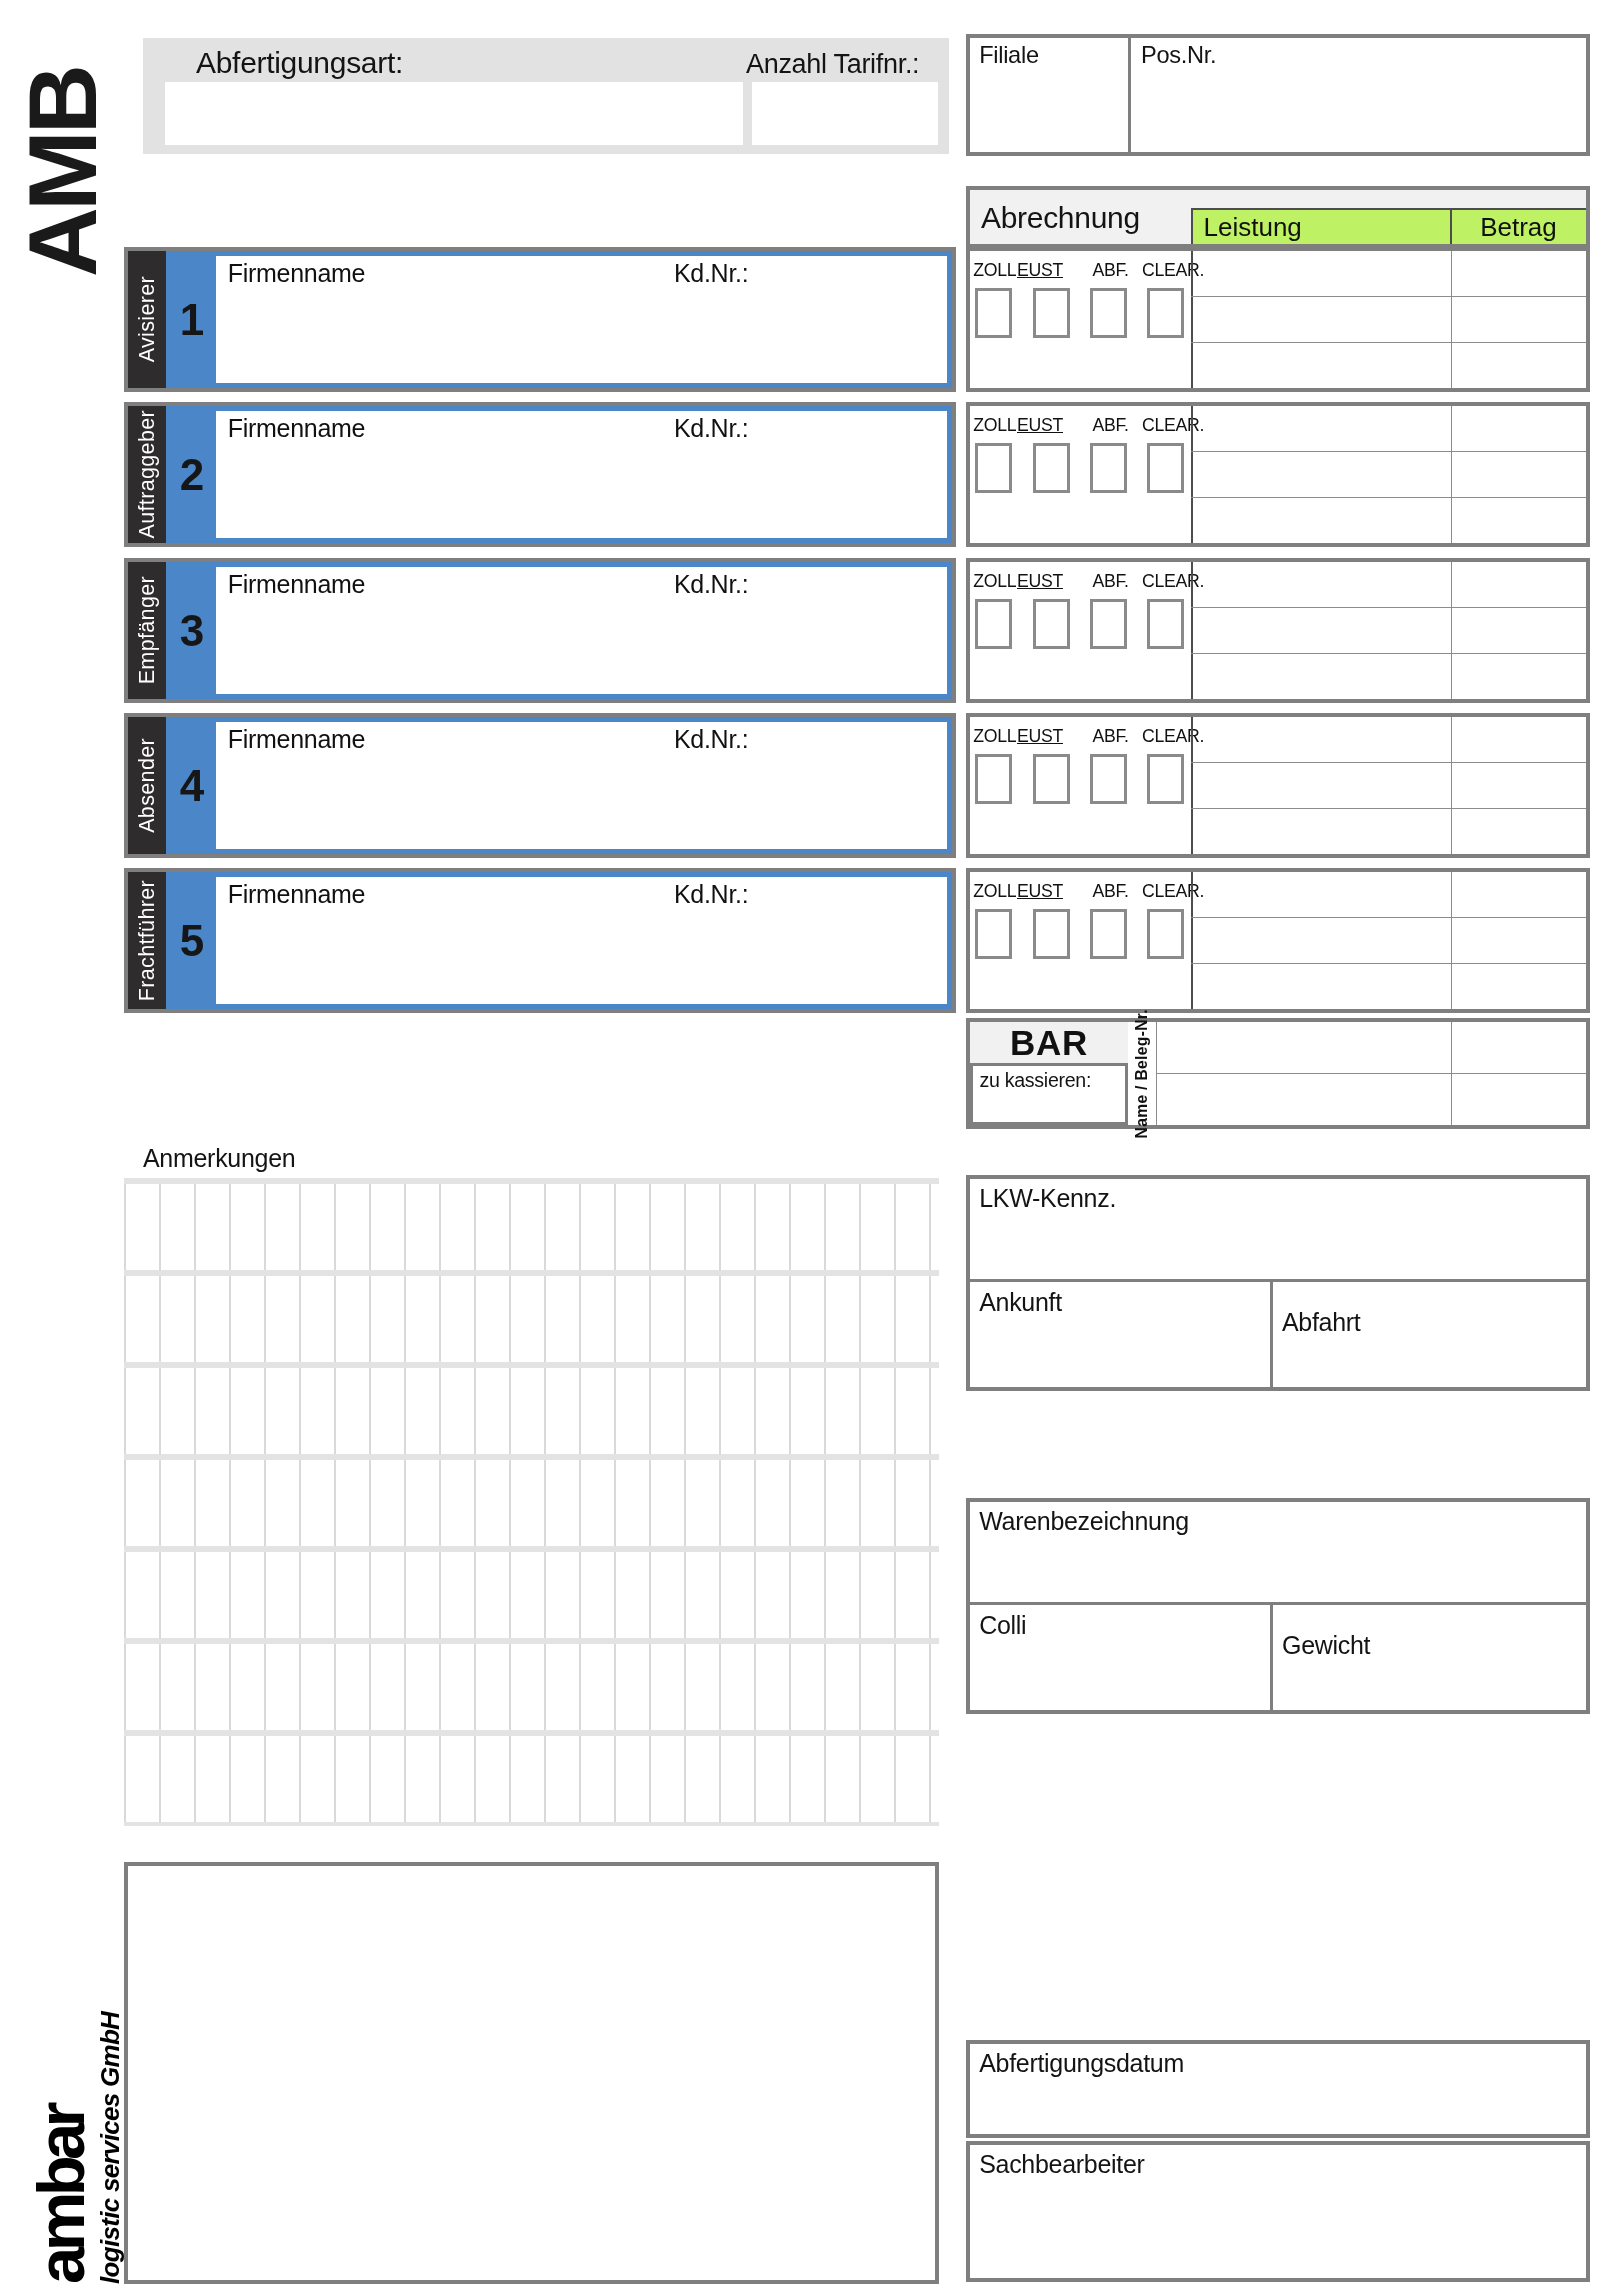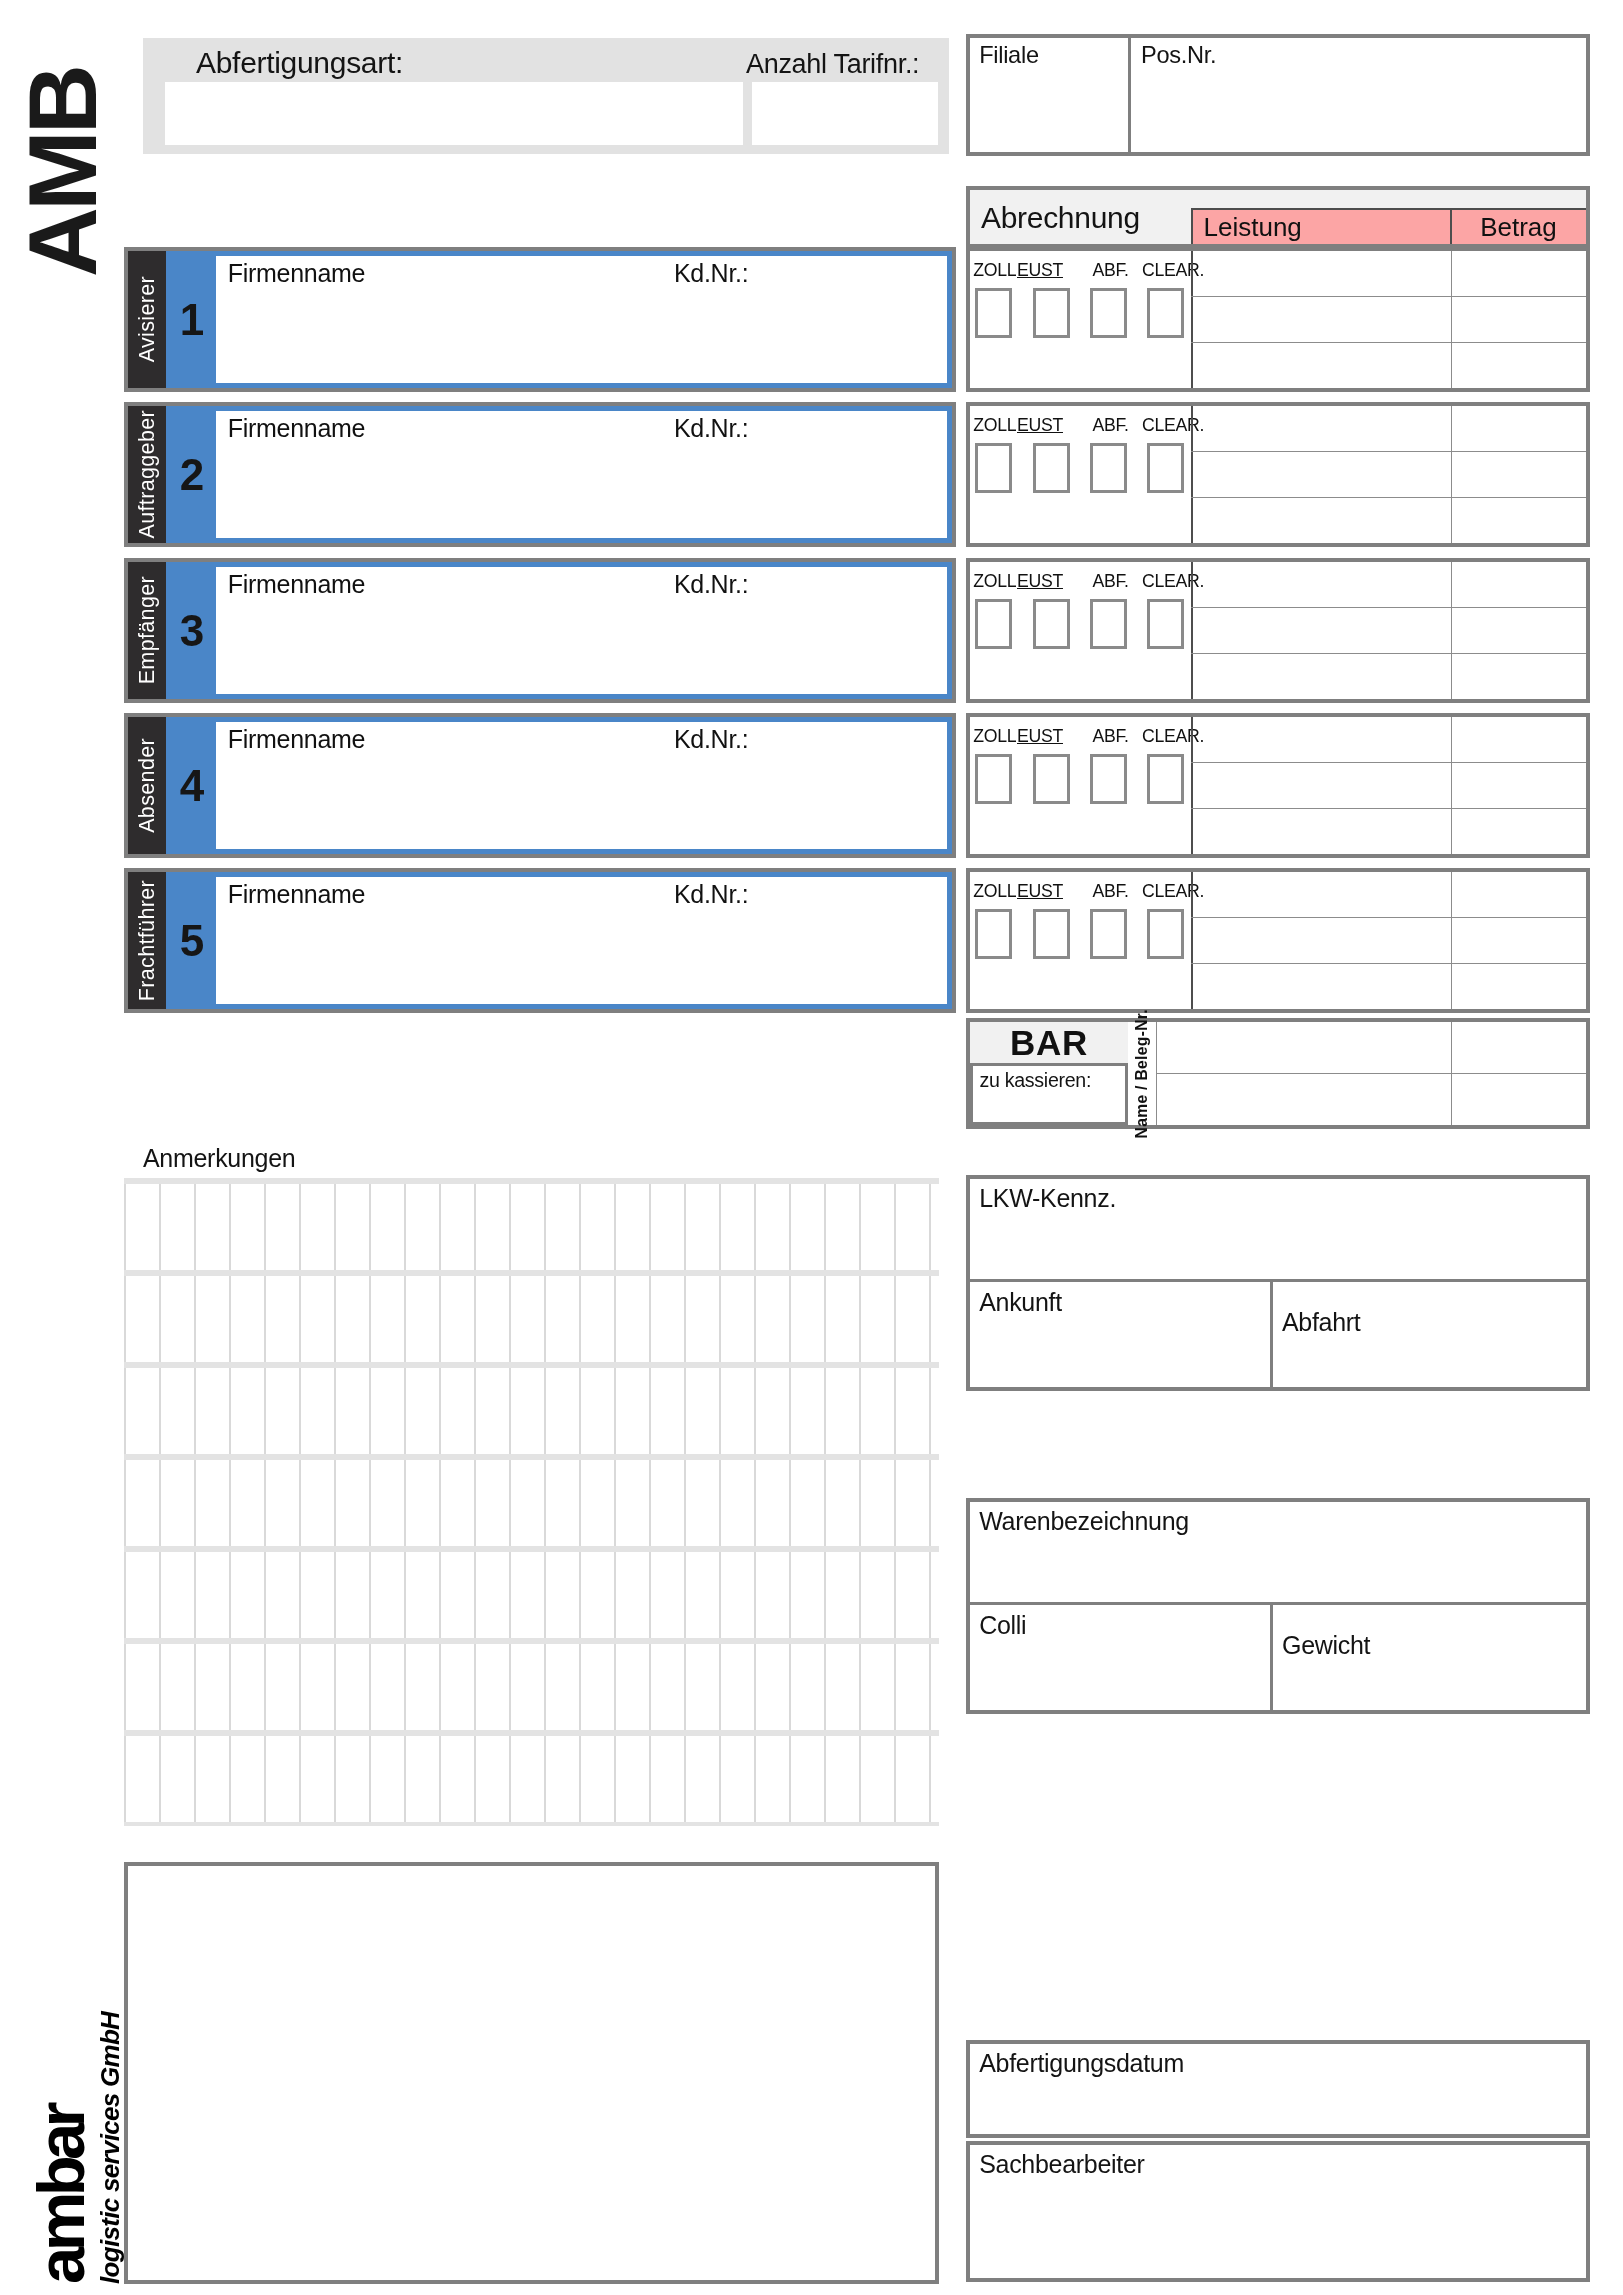--- a/index.html
+++ b/index.html
@@ -26,21 +26,21 @@
 
   
   #filiale-box { left:966px; top:34px; width:624px; height:122px; }
   #filiale-divider { left:158px; top:0; bottom:0; width:2.6px; background:#7f7f7f; }
   #filiale-label { left:9.2px; top:3.9px; font-size:23.6px; }
   #posnr-label { left:171px; top:3.9px; font-size:23.6px; }
 
   
   #abrechnung-header { left:966px; top:186px; width:624px; height:62px; background:#f1f1f1; }
   #abrechnung-title { left:11px; top:10.5px; font-size:30px; }
-  #abrechnung-subhead { position:absolute; left:221px; top:18.3px; right:0; bottom:0; background:#fca5a5;
+  #abrechnung-subhead { position:absolute; left:221px; top:18.3px; right:0; bottom:0; background:#bef264;
                         border-left:2px solid #4d4d4d; border-top:2px solid #4d4d4d; box-sizing:border-box; }
   #abrechnung-subhead .col-div { position:absolute; left:257px; width:2px; top:0; bottom:0; background:#4d4d4d; }
   .leistung-hdr { position:absolute; left:10.5px; top:50%; transform:translateY(-50%); font-size:26px; white-space:nowrap; }
   .betrag-hdr { position:absolute; left:258px; right:0; top:50%; transform:translateY(-50%); text-align:center; font-size:26px; }
 
   
   .party { left:124px; width:832px; height:145px; position:absolute; box-sizing:border-box;
            border:4.6px solid #7f7f7f; background:#4a86c8; }
   .party .band { position:absolute; left:0; top:0; bottom:0; width:38px; background:#2e2c2d;
                  display:flex; align-items:center; justify-content:center; }

